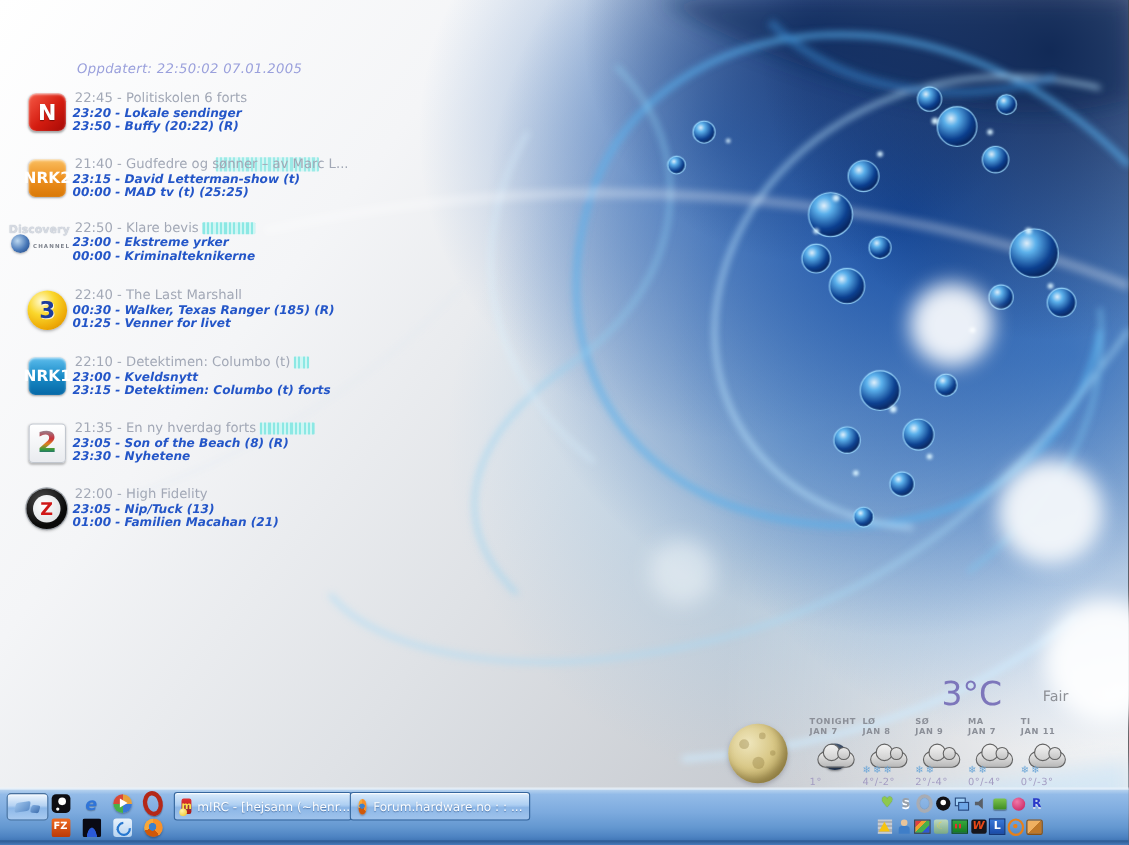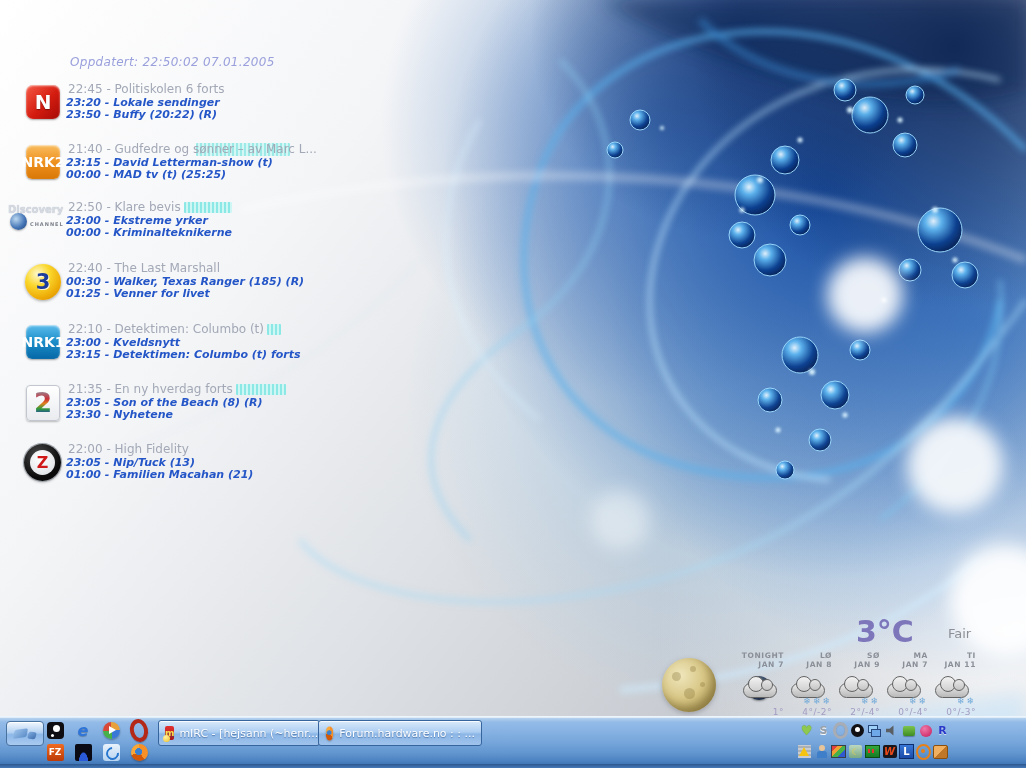--- a/index.html
+++ b/index.html
@@ -55,27 +55,27 @@
           background:linear-gradient(180deg,#8d93a0 0%,#c9303a 34%,#e2801e 52%,#2f9c3c 72%,#2038b8 94%);
           -webkit-background-clip:text;background-clip:text;color:transparent;}
   .lg-ztv{left:24px;top:0;width:37px;height:37px;border-radius:50%;
           background:radial-gradient(circle at 38% 30%,#4a4a4a,#0a0a0a 65%);
           box-shadow:0 0 0 1px #9aa0a8,0 1px 3px rgba(0,0,0,.4);}
   .ztv-in{width:25px;height:25px;border-radius:50%;background:radial-gradient(circle at 40% 35%,#ffffff,#d8dce0);
           display:flex;align-items:center;justify-content:center;}
   .ztv-in span{color:#d01818;font-weight:bold;font-size:16px;}
   
   .weather{position:absolute;left:630px;top:606px;width:396px;height:112px;}
-  .w-temp{position:absolute;left:226px;top:8px;font-size:30px;font-weight:bold;color:#7d76bb;}
+  .w-temp{position:absolute;left:226px;top:8px;font-size:30px;font-weight:normal;color:#7d76bb;}
   .w-cond{position:absolute;left:318px;top:20px;font-size:13px;color:#8d9096;}
   .w-moon{position:absolute;left:32px;top:52px;width:54px;height:54px;border-radius:50%;
           background:radial-gradient(circle at 34% 32%,#efe6bc 0%,#d8c786 45%,#b7a35e 78%,#97854a 100%);
           box-shadow:inset -4px -5px 8px rgba(90,75,30,.45),0 2px 5px rgba(120,120,130,.5);}
   .w-moon i{position:absolute;border-radius:50%;background:rgba(140,120,60,.35);}
-  .wday{position:absolute;top:46px;width:48px;text-align:right;}
+  .wday{position:absolute;top:46px;width:48px;text-align:left;}
   .wd-label{font-size:7.5px;font-weight:bold;color:#8b8f98;letter-spacing:.6px;line-height:8.5px;}
   .wd-icon{position:relative;height:34px;margin-top:3px;}
   .cloud{position:absolute;left:7px;top:11px;width:32px;height:13px;border-radius:8px;
          background:linear-gradient(180deg,#ececec,#b9b9b9);border:1px solid #636363;z-index:2;}
   .cloud::before{content:"";position:absolute;left:4px;top:-8px;width:14px;height:14px;border-radius:50%;
          background:linear-gradient(180deg,#f2f2f2,#cfcfcf);border:1px solid #636363;}
   .cloud::after{content:"";position:absolute;right:3px;top:-5px;width:10px;height:10px;border-radius:50%;
          background:linear-gradient(180deg,#e8e8e8,#c4c4c4);border:1px solid #636363;}
   .tmoon{position:absolute;left:11px;top:4px;width:24px;height:24px;border-radius:50%;z-index:1;
          background:radial-gradient(circle at 36% 32%,#7a8aa0,#253650 62%,#101c30);box-shadow:0 1px 2px rgba(0,0,0,.4);}

